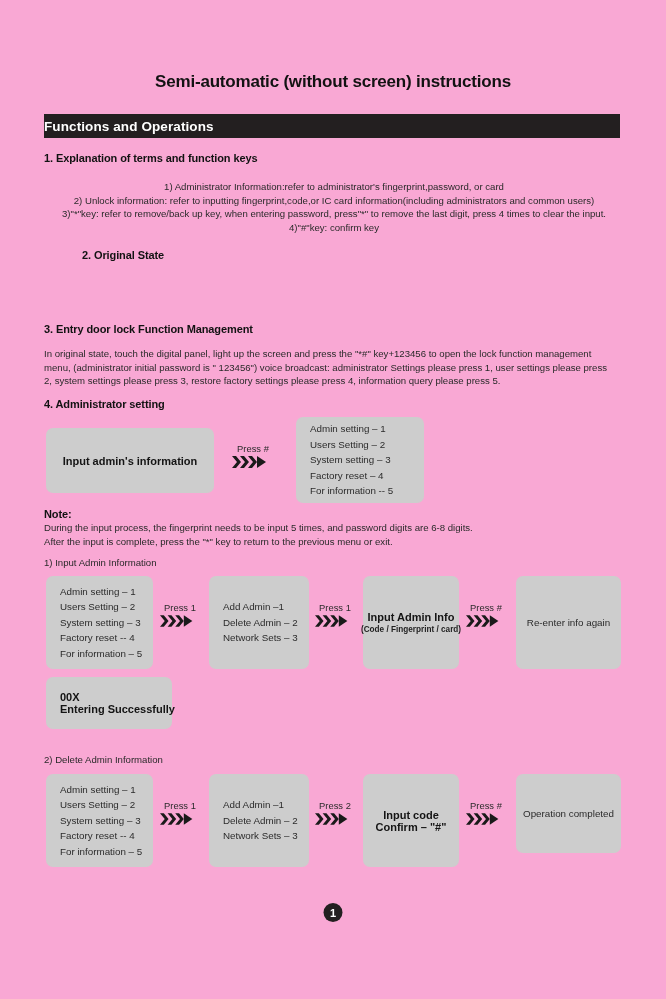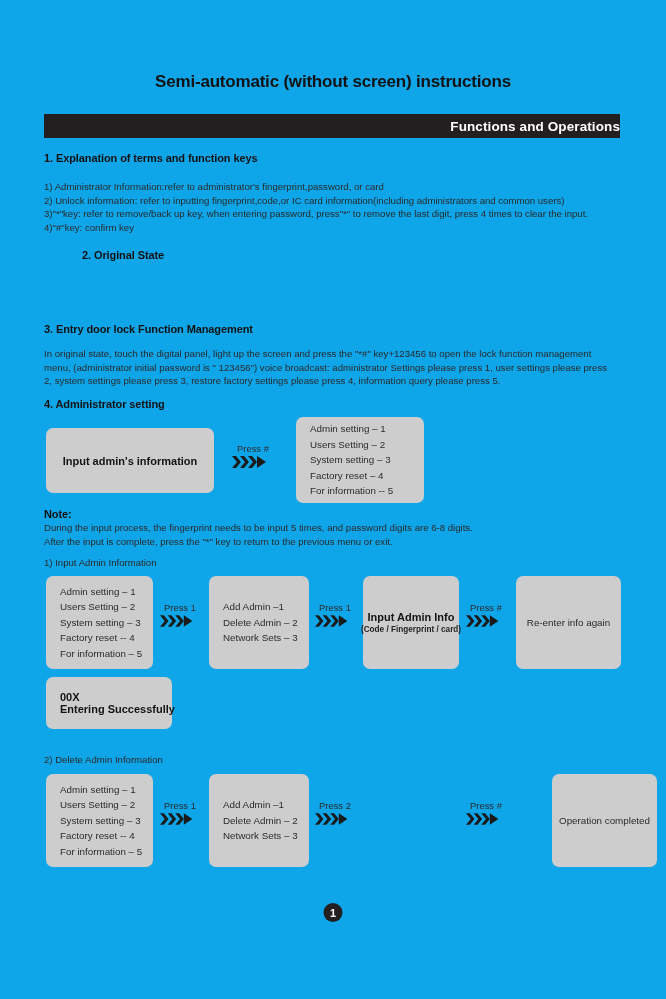--- a/index.html
+++ b/index.html
@@ -11,21 +11,21 @@
     width: 666px;
     height: 999px;
     position: relative;
     font-family: "Liberation Sans", sans-serif;
     color: #1a1a1a;
     overflow: hidden;
   }
   .page {
     position: absolute;
     inset: 0;
-    background: #0ea5e9;
+    background: #f9a8d4;
   }
 
   
   .doc-title {
     position: absolute;
     top: 72px;
     left: 0;
     width: 666px;
     text-align: center;
     font-size: 17px;
@@ -40,21 +40,21 @@
     top: 114px;
     left: 44px;
     width: 576px;
     height: 24px;
     background: #231f20;
     color: #ffffff;
     font-size: 13.5px;
     font-weight: bold;
     display: flex;
     align-items: center;
-    justify-content: flex-end;
+    justify-content: flex-start;
     letter-spacing: 0.1px;
   }
 
   
   .hd {
     position: absolute;
     left: 44px;
     font-size: 11px;
     font-weight: bold;
     color: #121212;
@@ -153,21 +153,21 @@
 
 <div class="page">
 
   <div class="doc-title">Semi-automatic (without screen) instructions</div>
 
   <div class="section-bar">
     <span>Functions and Operations</span>
   </div>
 
   <div class="hd" style="top:152px;">1. Explanation of terms and function keys</div>
-  <div class="para" style="top:180px;">
+  <div class="para" style="top:180px;text-align:center;">
     <div>1) Administrator Information:refer to administrator's fingerprint,password, or card</div>
     <div>2) Unlock information: refer to inputting fingerprint,code,or IC card information(including administrators and common users)</div>
     <div>3)"*"key: refer to remove/back up key, when entering password, press"*" to remove the last digit, press 4 times to clear the input.</div>
     <div>4)"#"key: confirm key</div>
   </div>
 
   <div class="hd" style="top:249px;margin-left:38px;">2. Original State</div>
 
   <div class="hd" style="top:323px;">3. Entry door lock Function Management</div>
   <div class="para" style="top:347px;">
@@ -295,32 +295,36 @@
   <div class="arrow-group" style="left:315px; top:800px;">
     <span class="press-lbl">Press 2</span>
     <svg class="arrow-glyph" width="40" height="14" viewBox="0 0 42 14">
       <path d="M0,1 L5,7 L0,13 L4,13 L9,7 L4,1 Z" fill="#1a1a1a"></path>
       <path d="M8,1 L13,7 L8,13 L12,13 L17,7 L12,1 Z" fill="#1a1a1a"></path>
       <path d="M16,1 L21,7 L16,13 L20,13 L25,7 L20,1 Z" fill="#1a1a1a"></path>
       <path d="M25,1 L34,7 L25,13 Z" fill="#1a1a1a"></path>
     </svg>
   </div>
 
+  <div class="box center" style="left:363px; top:774px; width:96px; height:93px;">
+    <div class="bold-line">Input code</div>
+    <div class="bold-line">Confirm – "#"</div>
+  </div>
 
   <div class="arrow-group" style="left:466px; top:800px;">
     <span class="press-lbl">Press #</span>
     <svg class="arrow-glyph" width="40" height="14" viewBox="0 0 42 14">
       <path d="M0,1 L5,7 L0,13 L4,13 L9,7 L4,1 Z" fill="#1a1a1a"></path>
       <path d="M8,1 L13,7 L8,13 L12,13 L17,7 L12,1 Z" fill="#1a1a1a"></path>
       <path d="M16,1 L21,7 L16,13 L20,13 L25,7 L20,1 Z" fill="#1a1a1a"></path>
       <path d="M25,1 L34,7 L25,13 Z" fill="#1a1a1a"></path>
     </svg>
   </div>
 
-  <div class="box center" style="left:516px; top:774px; width:105px; height:93px;margin-left:36px;">
+  <div class="box center" style="left:516px; top:774px; width:105px; height:79px;">
     <div class="plain">Operation completed</div>
   </div>
 
   <div class="page-num">
     <span>1</span>
   </div>
 
 </div>
 
 </body></html>

